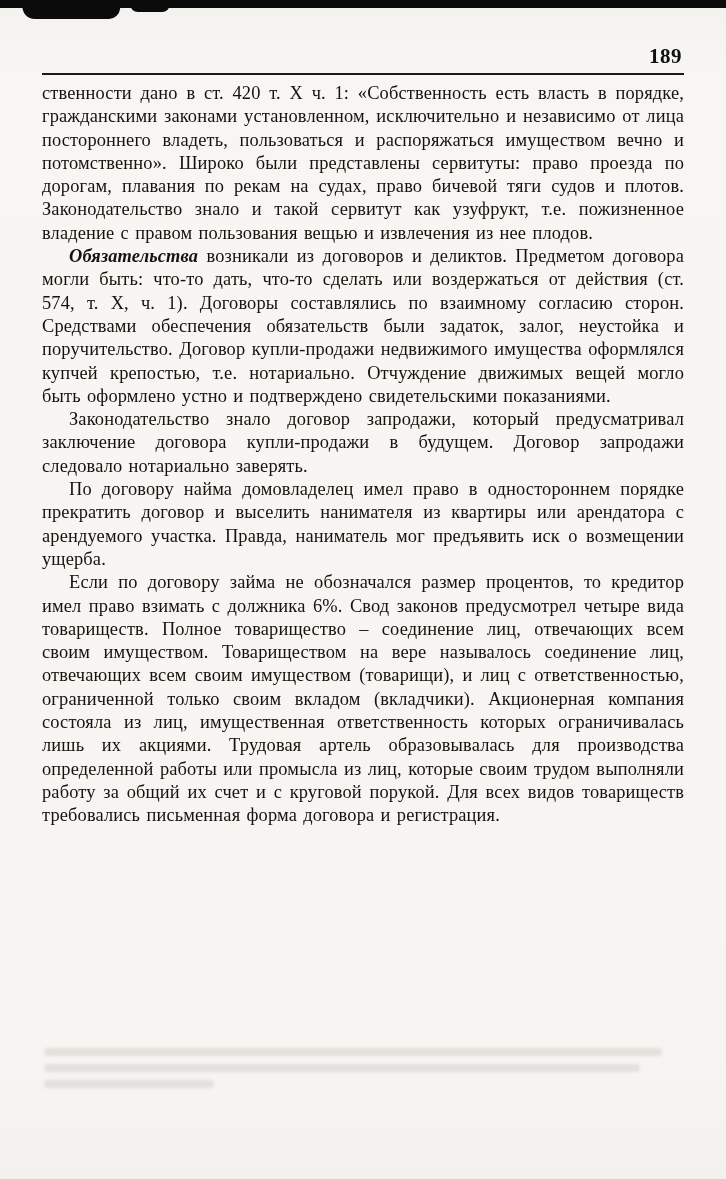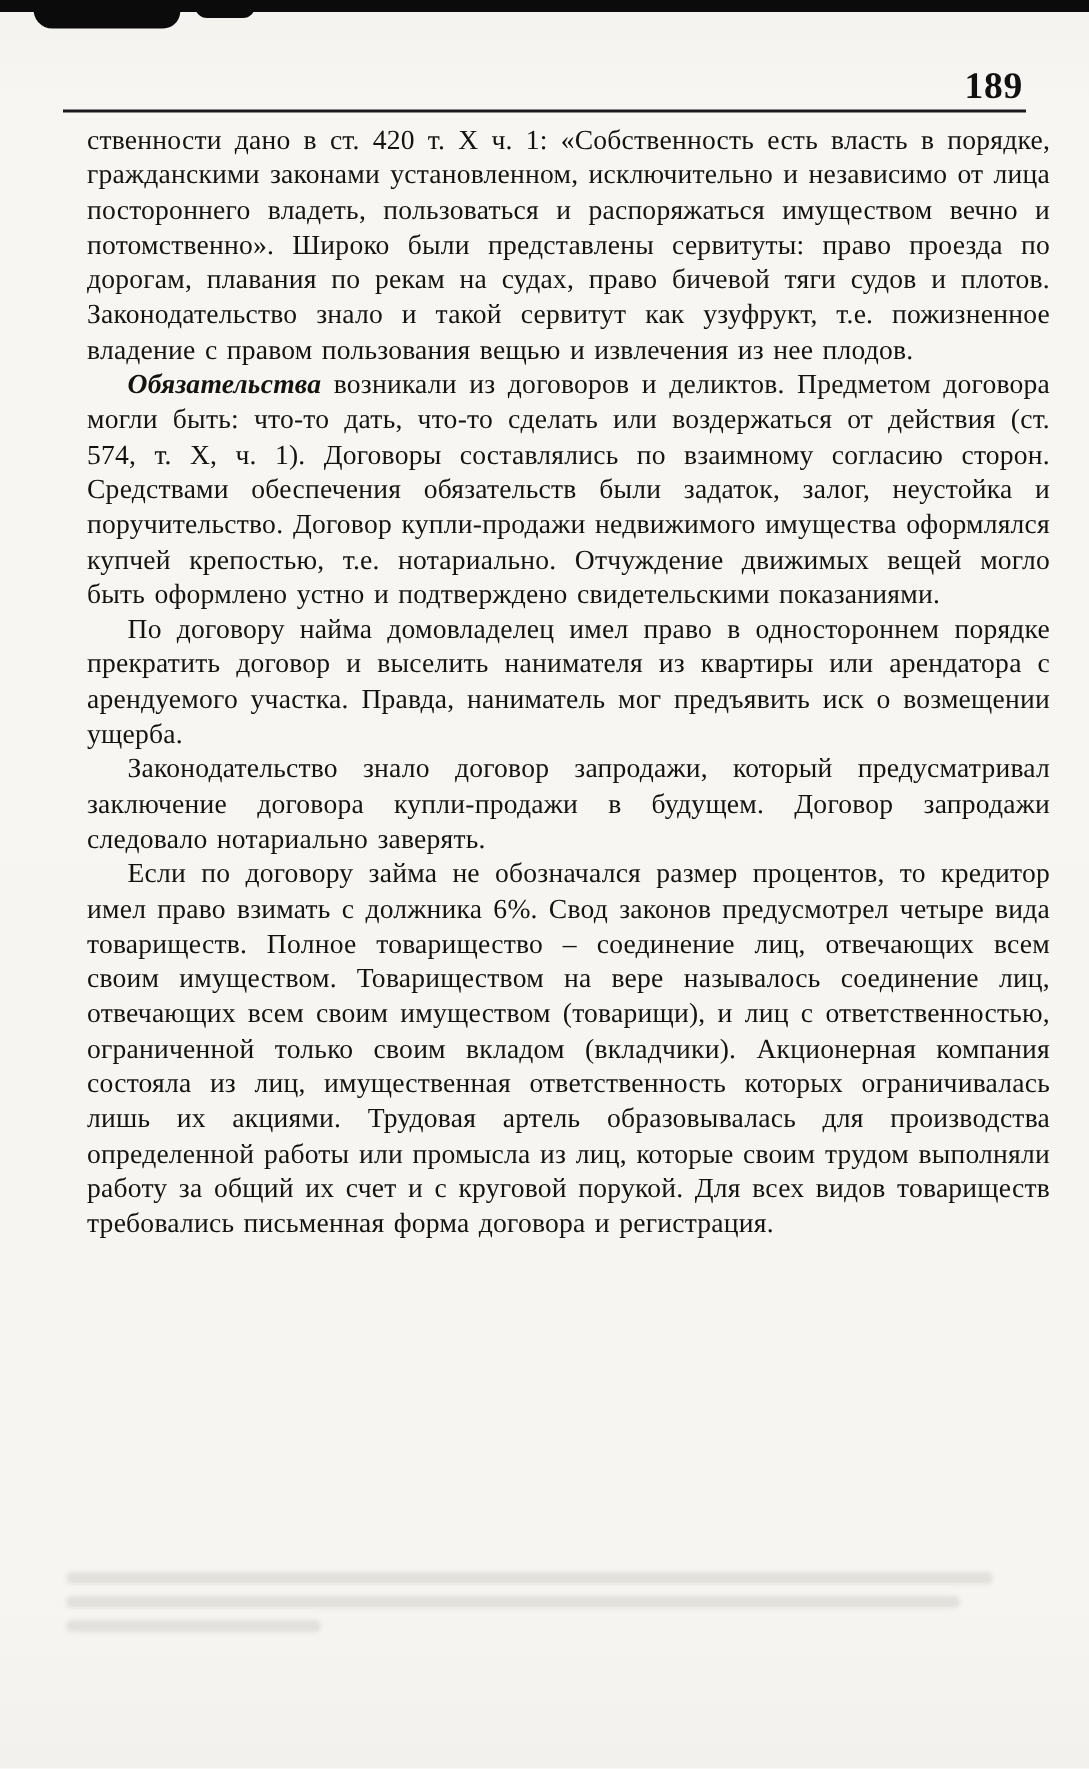--- a/index.html
+++ b/index.html
@@ -30,36 +30,36 @@
   .scan-blob-2 {
     position: absolute; top: 0; left: 130px;
     width: 40px; height: 12px;
     background: #0b0b0b;
     border-radius: 0 0 8px 8px;
   }
 
   .page-number {
     position: absolute;
     top: 44px; right: 44px;
-    font-size: 25px;
+    font-size: 21px;
     font-weight: bold;
     letter-spacing: 0.5px;
     color: #111;
   }
 
   .head-rule {
     position: absolute;
     top: 73px; left: 42px;
     width: 642px; height: 2px;
     background: #1a1a1a;
   }
 
   .text-block {
     position: absolute;
-    top: 82px; left: 58px;
+    top: 82px; left: 42px;
     width: 642px;
     font-size: 18.4px;
     line-height: 23.3px;
     text-align: justify;
     letter-spacing: 0.15px;
     word-spacing: 1.5px;
   }
   .para { margin: 0; hyphens: auto; }
   .para.indent { text-indent: 27px; }
   .lead { font-weight: bold; font-style: italic; margin-top: 12px; }
@@ -82,20 +82,20 @@
 <div class="scan-edge-top"></div>
 <div class="scan-blob"></div>
 <div class="scan-blob-2"></div>
 
 <div class="page-number">189</div>
 <div class="head-rule"></div>
 
 <div class="text-block">
     <p class="para">ственности дано в ст. 420 т. X ч. 1: «Собственность есть власть в порядке, гражданскими законами установленном, исключительно и независимо от лица постороннего владеть, пользоваться и распоряжаться имуществом вечно и потомственно». Широко были представлены сервитуты: право проезда по дорогам, плавания по рекам на судах, право бичевой тяги судов и плотов. Законодательство знало и такой сервитут как узуфрукт, т.е. пожизненное владение с правом пользования вещью и извлечения из нее плодов.</p>
     <p class="para indent"><span class="lead">Обязательства</span> возникали из договоров и деликтов. Предметом договора могли быть: что-то дать, что-то сделать или воздержаться от действия (ст. 574, т. X, ч. 1). Договоры составлялись по взаимному согласию сторон. Средствами обеспечения обязательств были задаток, залог, неустойка и поручительство. Договор купли-продажи недвижимого имущества оформлялся купчей крепостью, т.е. нотариально. Отчуждение движимых вещей могло быть оформлено устно и подтверждено свидетельскими показаниями.</p>
+    <p class="para indent">Законодательство знало договор запродажи, который предусматривал заключение договора купли-продажи в будущем. Договор запродажи следовало нотариально заверять.</p>
     <p class="para indent">По договору найма домовладелец имел право в одностороннем порядке прекратить договор и выселить нанимателя из квартиры или арендатора с арендуемого участка. Правда, наниматель мог предъявить иск о возмещении ущерба.</p>
-    <p class="para indent">Законодательство знало договор запродажи, который предусматривал заключение договора купли-продажи в будущем. Договор запродажи следовало нотариально заверять.</p>
     <p class="para indent">Если по договору займа не обозначался размер процентов, то кредитор имел право взимать с должника 6%. Свод законов предусмотрел четыре вида товариществ. Полное товарищество – соединение лиц, отвечающих всем своим имуществом. Товариществом на вере называлось соединение лиц, отвечающих всем своим имуществом (товарищи), и лиц с ответственностью, ограниченной только своим вкладом (вкладчики). Акционерная компания состояла из лиц, имущественная ответственность которых ограничивалась лишь их акциями. Трудовая артель образовывалась для производства определенной работы или промысла из лиц, которые своим трудом выполняли работу за общий их счет и с круговой порукой. Для всех видов товариществ требовались письменная форма договора и регистрация.</p>
   </div>
 
 <div class="ghost-line ghost-1"></div>
 <div class="ghost-line ghost-2"></div>
 <div class="ghost-line ghost-3"></div>
 
 </body></html>

